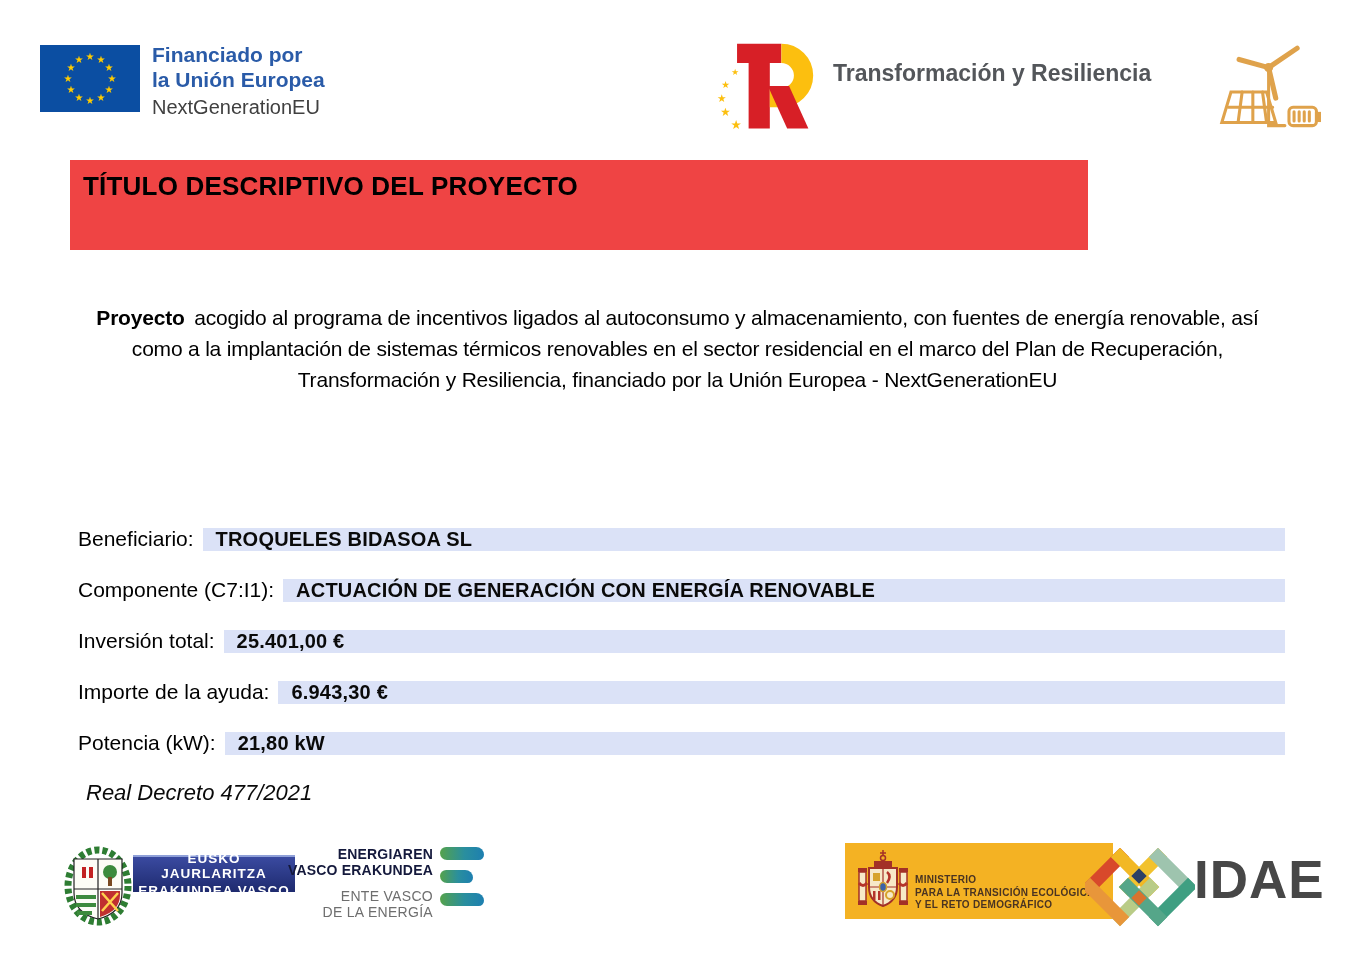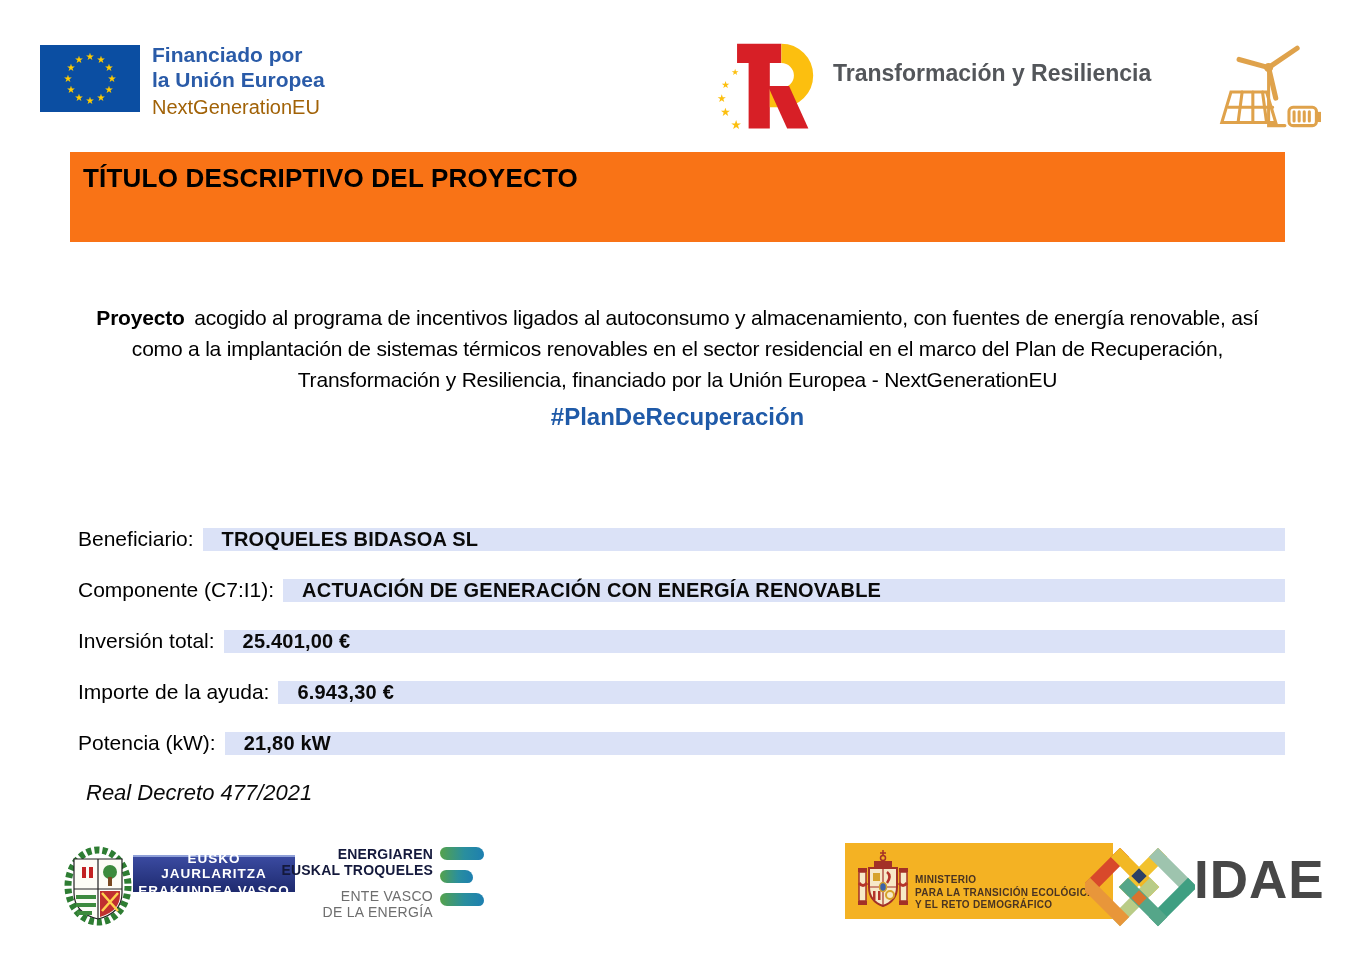--- a/index.html
+++ b/index.html
@@ -3,46 +3,46 @@
 <meta charset="utf-8">
 <style>
   html,body{margin:0;padding:0;background:#ffffff;}
   body{width:1351px;height:954px;font-family:"Liberation Sans",sans-serif;color:#111;}
   .page{position:relative;width:1351px;height:954px;background:#fff;overflow:hidden;}
 
   
   .eu-flag{position:absolute;left:40px;top:45px;width:100px;height:67px;}
   .eu-text{position:absolute;left:152px;top:42px;line-height:25px;}
   .eu-text .b{font-weight:bold;font-size:21px;color:#2a5ba8;display:block;}
-  .eu-text .g{font-size:20px;color:#a16207;display:block;margin-top:3px;}
+  .eu-text .g{font-size:20px;color:#404040;display:block;margin-top:3px;}
 
   .tr-logo{position:absolute;left:710px;top:36px;width:110px;height:106px;}
   .prtr-text{position:absolute;left:833px;top:58px;line-height:30px;}
   .prtr-text span{display:block;font-weight:bold;font-size:23px;color:#53565a;}
 
   .renewable{position:absolute;left:1203px;top:34px;width:118px;height:114px;}
 
   
-  .title-bar{position:absolute;left:70px;top:152px;width:1215px;height:90px;background:#f97316;}
+  .title-bar{position:absolute;left:70px;top:160px;width:1018px;height:90px;background:#ef4444;}
   .title-bar h1{margin:0;padding:11px 0 0 13px;font-size:26px;font-weight:bold;color:#000;letter-spacing:.2px;}
 
   
   .para{position:absolute;left:70px;top:281px;width:1215px;text-align:center;
         font-size:21px;line-height:31px;letter-spacing:-0.2px;color:#000;}
   .para .lead{font-weight:bold;margin-right:4px;}
 
   .hashtag{position:absolute;left:70px;top:403px;width:1215px;text-align:center;
            font-size:24px;font-weight:bold;color:#1f5aa8;}
 
   
   .fields{position:absolute;left:70px;top:517px;width:1215px;}
   .frow{display:flex;align-items:center;margin-bottom:7px;height:44px;}
   .frow .lbl{font-size:21px;color:#000;display:flex;align-items:center;padding:0 9px 0 8px;white-space:nowrap;}
   .frow .val{flex:1;background:#dbe2f7;display:flex;align-items:center;
-             font-size:20px;font-weight:bold;color:#0a0a0a;padding-left:19px;letter-spacing:.2px;}
+             font-size:20px;font-weight:bold;color:#0a0a0a;padding-left:13px;letter-spacing:.2px;}
 
   .decree{position:absolute;left:86px;top:780px;font-size:22px;font-style:italic;color:#0a0a0a;}
 
   
   .basque-coat{position:absolute;left:64px;top:843px;width:70px;height:84px;}
   .basque-banner{position:absolute;left:133px;top:855px;width:162px;height:37px;
       background:linear-gradient(#3a4aa0,#1e2a6e);border-top:2px solid #8fa0d8;box-sizing:border-box;
       display:flex;flex-direction:column;justify-content:center;}
   .basque-banner .line{color:#fff;font-weight:bold;font-size:13.5px;text-align:center;
       letter-spacing:1px;line-height:15px;}
@@ -127,21 +127,20 @@
       <path d="M89,76.5 V85.5 M94,76.5 V85.5 M99,76.5 V85.5 M104,76.5 V85.5"></path>
     </g>
   </svg>
 
   <div class="title-bar">
     <h1>TÍTULO DESCRIPTIVO DEL PROYECTO</h1>
   </div>
 
   <p class="para"><span class="lead">Proyecto</span><span> acogido al programa de incentivos ligados al autoconsumo y almacenamiento, con fuentes de energía renovable, así como a la implantación de sistemas térmicos renovables en el sector residencial en el marco del Plan de Recuperación, Transformación y Resiliencia, financiado por la Unión Europea - NextGenerationEU</span></p>
 
-  <div class="hashtag">#PlanDeRecuperación</div>
 
   <div class="fields">
     <div class="frow">
       <span class="lbl">Beneficiario:</span>
       <div class="val">TROQUELES BIDASOA SL</div>
     </div>
     <div class="frow">
       <span class="lbl">Componente (C7:I1):</span>
       <div class="val">ACTUACIÓN DE GENERACIÓN CON ENERGÍA RENOVABLE</div>
     </div>
@@ -177,21 +176,21 @@
   </svg>
 
   <div class="basque-banner">
     <div class="line">EUSKO JAURLARITZA</div>
     <div class="divider"></div>
     <div class="line">ERAKUNDEA VASCO</div>
   </div>
 
   <div class="eve-text">
     <span class="b">ENERGIAREN</span>
-    <span class="b">EUSKAL TROQUELES</span>
+    <span class="b">VASCO ERAKUNDEA</span>
     <div class="sp"></div>
     <span class="l">ENTE VASCO</span>
     <span class="l">DE LA ENERGÍA</span>
   </div>
 
   <div class="eve-e">
     <div class="bar b1"></div>
     <div class="bar b2"></div>
     <div class="bar b3"></div>
   </div>

